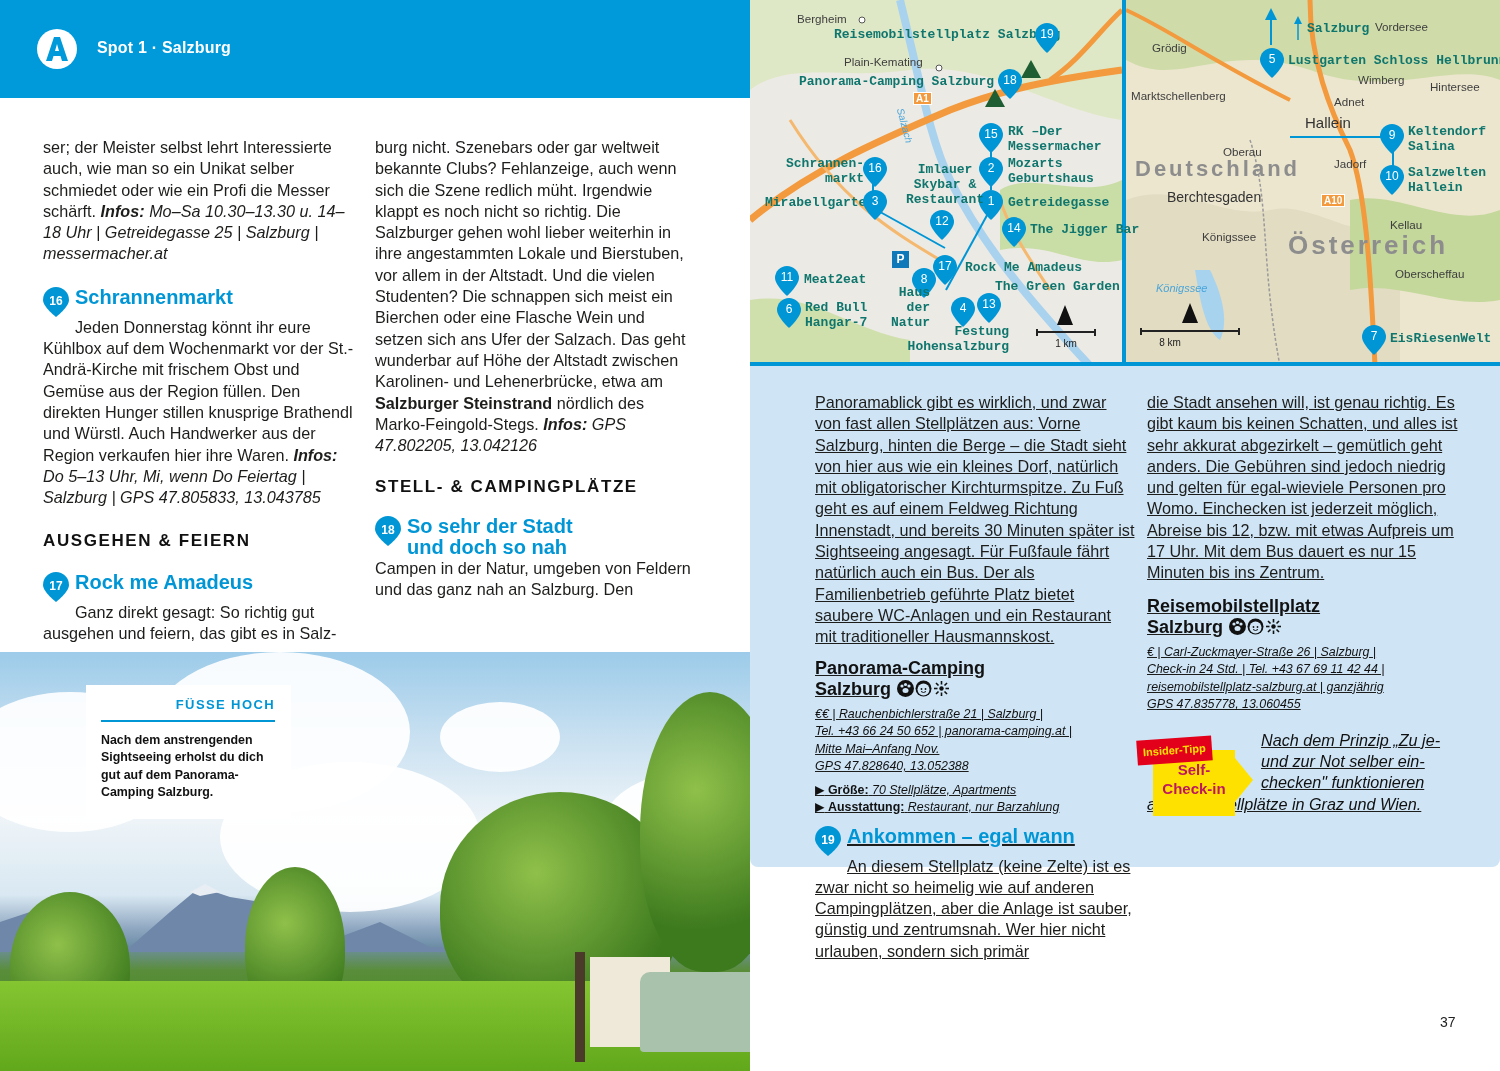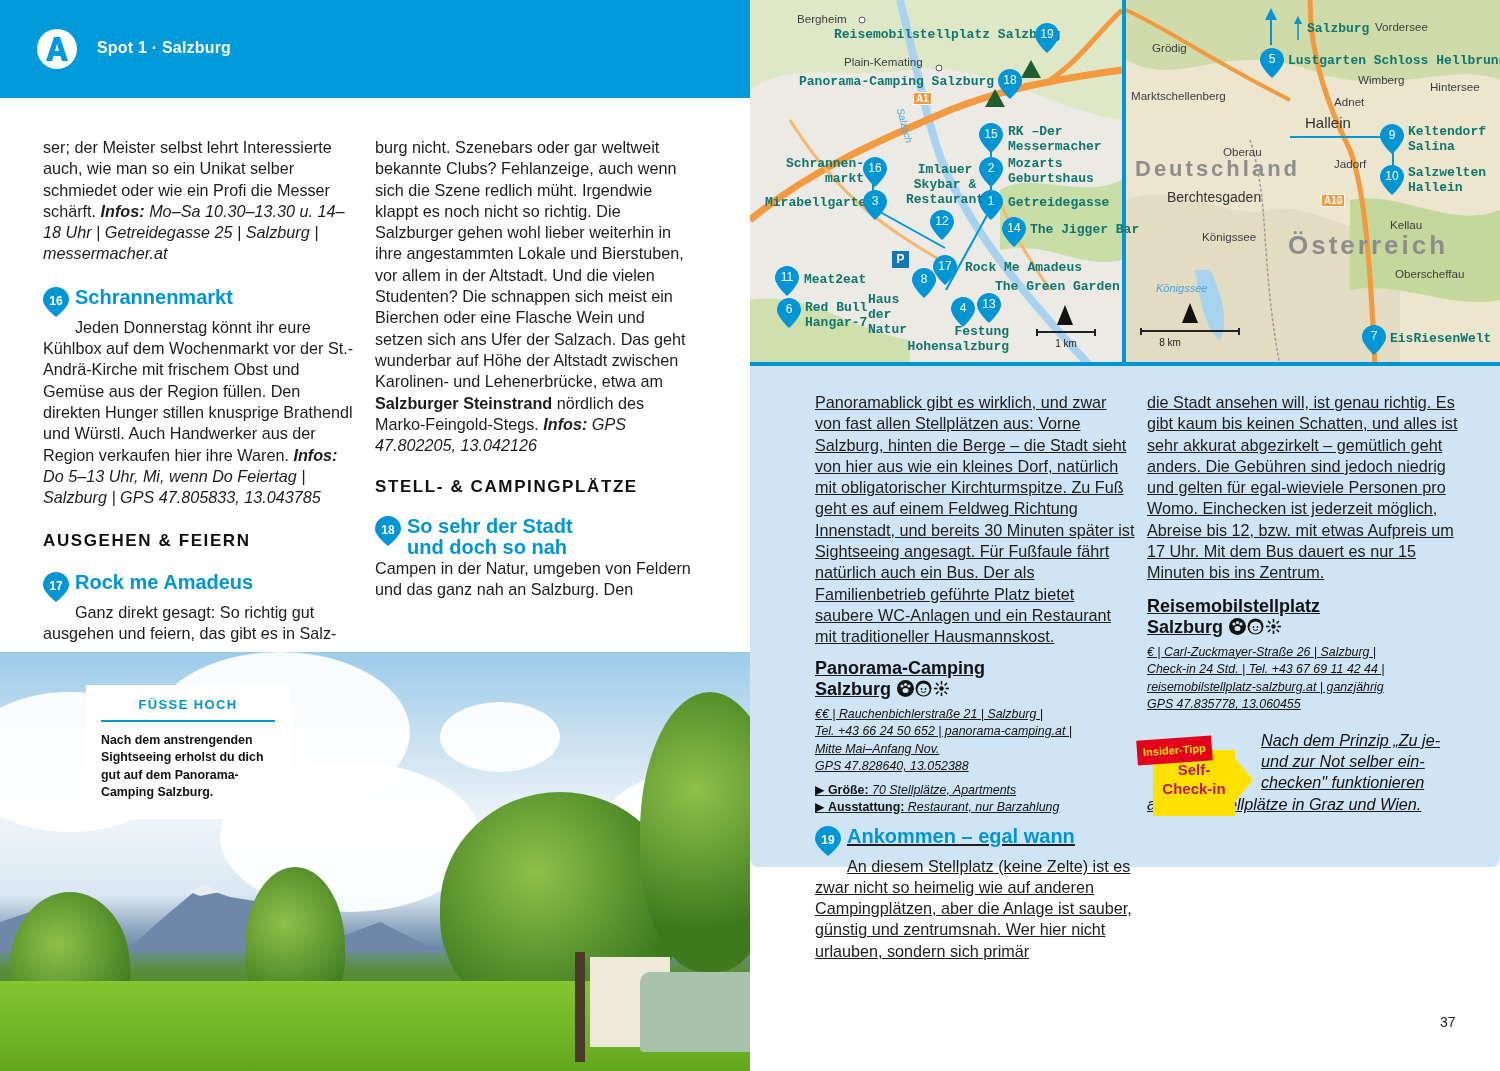--- a/index.html
+++ b/index.html
@@ -35,21 +35,21 @@
   .cloud { position: absolute; background: #fff; border-radius: 50%; opacity: 0.92; }
   .mountain { position: absolute; }
   .tree { position: absolute; border-radius: 50% 50% 45% 45%; background: radial-gradient(circle at 40% 35%, #8fc04a, #3d7a1e 70%); }
   .trunk { position: absolute; background: #4b3a2a; }
   .tent { position: absolute; background: #efe9da; }
   .van { position: absolute; background: #a9c2ac; border-radius: 10px 10px 4px 4px; }
   .lawn { position: absolute; left: 0; bottom: 0; width: 750px; height: 90px; background: linear-gradient(180deg, #84c531, #62a81c); }
   .hedge { position: absolute; left: 0; top: 330px; width: 620px; height: 24px; background: #3f7d22; border-radius: 10px; }
 
   .info-box { position: absolute; left: 86px; top: 685px; width: 205px; height: 134px; background: #fff; padding: 12px 16px 0 15px; }
-  .info-box-title { text-align: center; color: #0096D6; font-size: 13px; font-weight: bold; letter-spacing: 1.4px; }
+  .info-box-title { text-align: right; color: #0096D6; font-size: 13px; font-weight: bold; letter-spacing: 1.4px; }
   .info-box-rule { height: 2px; background: #0096D6; margin: 8px 0 10px 0; }
   .info-box-text { font-size: 12.4px; font-weight: bold; line-height: 17.3px; color: #111; }
 
   
   .right-page { position: absolute; left: 750px; top: 0; width: 750px; height: 867px; background: #cfe5f6; border-radius: 8px; }
   .map { position: absolute; left: 0; top: 0; width: 750px; height: 366px; overflow: hidden; background: #f4efe1; }
   .map-divider { position: absolute; left: 372px; top: 0; width: 4px; height: 366px; background: #0096D6; }
   .map-bottom { position: absolute; left: 0; top: 362px; width: 750px; height: 4px; background: #0096D6; }
 
   .map-label { position: absolute; font-size: 13px; line-height: 15px; color: #0f766e; font-weight: bold; white-space: nowrap; font-family: Liberation Mono, monospace; }
@@ -316,21 +316,21 @@
         </svg>
         <span class="n">17</span>
       </div>
     <div class="map-label" style="left:215px;top:260px">Rock Me Amadeus</div>
     <div class="mpin" style="left:162px;top:268px">
         <svg viewBox="0 0 24 30">
           <path d="M12 0 A12 12 0 0 1 24 12 C24 19 12 30 12 30 C12 30 0 19 0 12 A12 12 0 0 1 12 0 Z" fill="#0096D6"></path>
         </svg>
         <span class="n">8</span>
       </div>
-    <div class="map-label" style="left:118px;top:292px;width:62px;white-space:normal;text-align:left">Haus der Natur</div>
+    <div class="map-label" style="left:118px;top:285px;width:62px;white-space:normal;text-align:right">Haus der Natur</div>
 
     <div class="mpin" style="left:25px;top:266px">
         <svg viewBox="0 0 24 30">
           <path d="M12 0 A12 12 0 0 1 24 12 C24 19 12 30 12 30 C12 30 0 19 0 12 A12 12 0 0 1 12 0 Z" fill="#0096D6"></path>
         </svg>
         <span class="n">11</span>
       </div>
     <div class="map-label" style="left:54px;top:272px">Meat2eat</div>
     <div class="mpin" style="left:27px;top:298px">
         <svg viewBox="0 0 24 30">

